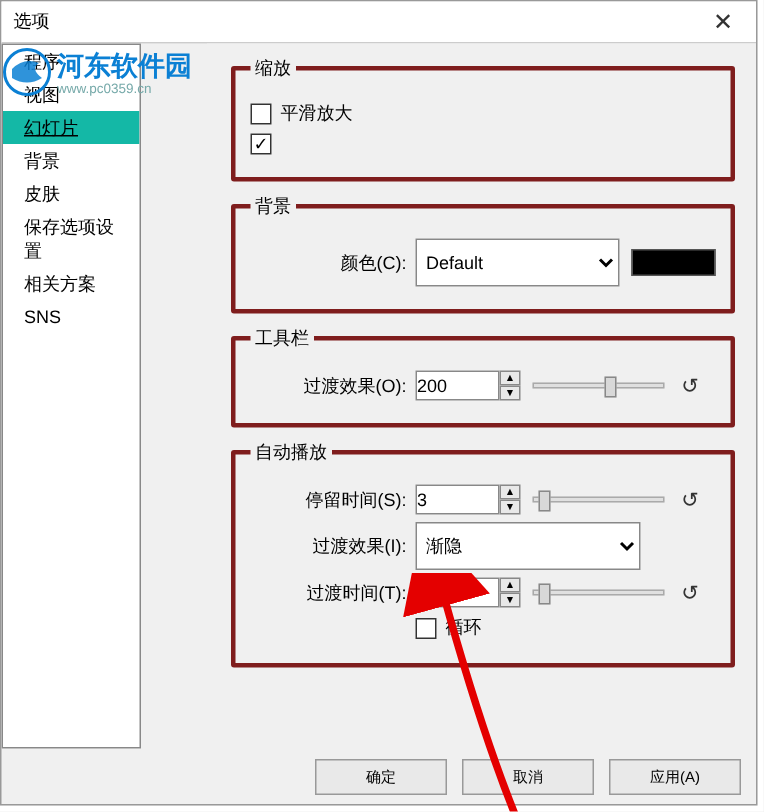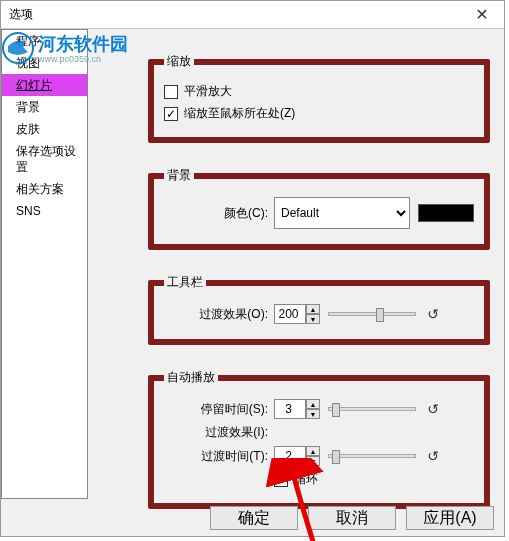--- a/index.html
+++ b/index.html
@@ -54,32 +54,32 @@
   border: 1px solid #888;
   margin: 0 0 0 0;
   overflow: hidden;
 }
 .sidebar-item {
   padding: 3px 6px 3px 14px;
   cursor: pointer;
   line-height: 16px;
 }
 .sidebar-item.active {
-  background: #d946ef;
+  background: #14b8a6;
   text-decoration: underline;
 }
 .main {
   flex: 1;
   padding: 0 14px 0 16px;
   background: #f0f0f0;
 }
 fieldset {
-  border: 6px solid #7f1d1d;
+  border: 3px solid #7f1d1d;
   border-radius: 2px;
-  margin-top: 24px;
+  margin-top: 8px;
   padding: 8px 10px 10px 10px;
   position: relative;
 }
 legend {
   font-size: 12px;
   padding: 0 3px;
   background: #f0f0f0;
 }
 .row {
   display: flex;
@@ -120,23 +120,23 @@
   padding: 1px 2px;
   font-size: 12px;
 }
 .select.wide { width: 136px; }
 .spinner {
   display: inline-flex;
   align-items: stretch;
   height: 20px;
 }
 .spinner input {
-  width: 32px;
-  border: 1px solid #888;
-  text-align: center;
+  width: 56px;
+  border: 1px solid #888;
+  text-align: left;
   padding-right: 3px;
   font-size: 12px;
 }
 .spin-btns {
   display: flex; flex-direction: column;
   width: 14px;
 }
 .spin-btns div {
   flex: 1;
   border: 1px solid #888;
@@ -178,21 +178,21 @@
   position: absolute;
   bottom: 6px; right: 10px;
   display: flex;
   gap: 10px;
 }
 .btn {
   width: 88px; height: 24px;
   border: 1px solid #999;
   background: #e9e9e9;
   cursor: pointer;
-  font-size: 16px;
+  font-size: 10px;
 }
 .arrow-overlay {
   position: absolute;
   pointer-events: none;
   z-index: 50;
 }
 </style>
 </head>
 <body>
 
@@ -228,21 +228,20 @@
     <div class="main">
 
       <fieldset>
         <legend>缩放</legend>
         <div class="row">
           <span class="chk"></span>
           <span>平滑放大</span>
         </div>
         <div class="row">
           <span class="chk checked"></span>
-          <span>缩放至鼠标所在处(Z)</span>
         </div>
       </fieldset>
 
       <fieldset>
         <legend>背景</legend>
         <div class="row">
           <span class="label-right">颜色(C):</span>
           <select class="select wide">
             <option>Default</option>
           </select>
@@ -284,20 +283,23 @@
           </div>
           <div class="slider">
             <div class="slider-track"></div>
             <div class="slider-thumb" style="left:4px"></div>
           </div>
           <span class="reset-icn">↺</span>
         </div>
 
         <div class="row">
           <span class="label-right">过渡效果(I):</span>
+          <select class="select" style="width:150px">
+            <option>渐隐</option>
+          </select>
         </div>
 
         <div class="row">
           <span class="label-right">过渡时间(T):</span>
           <div class="spinner">
             <input value="2" style="">
             <div class="spin-btns">
               <div>▲</div>
               <div>▼</div>
             </div>

